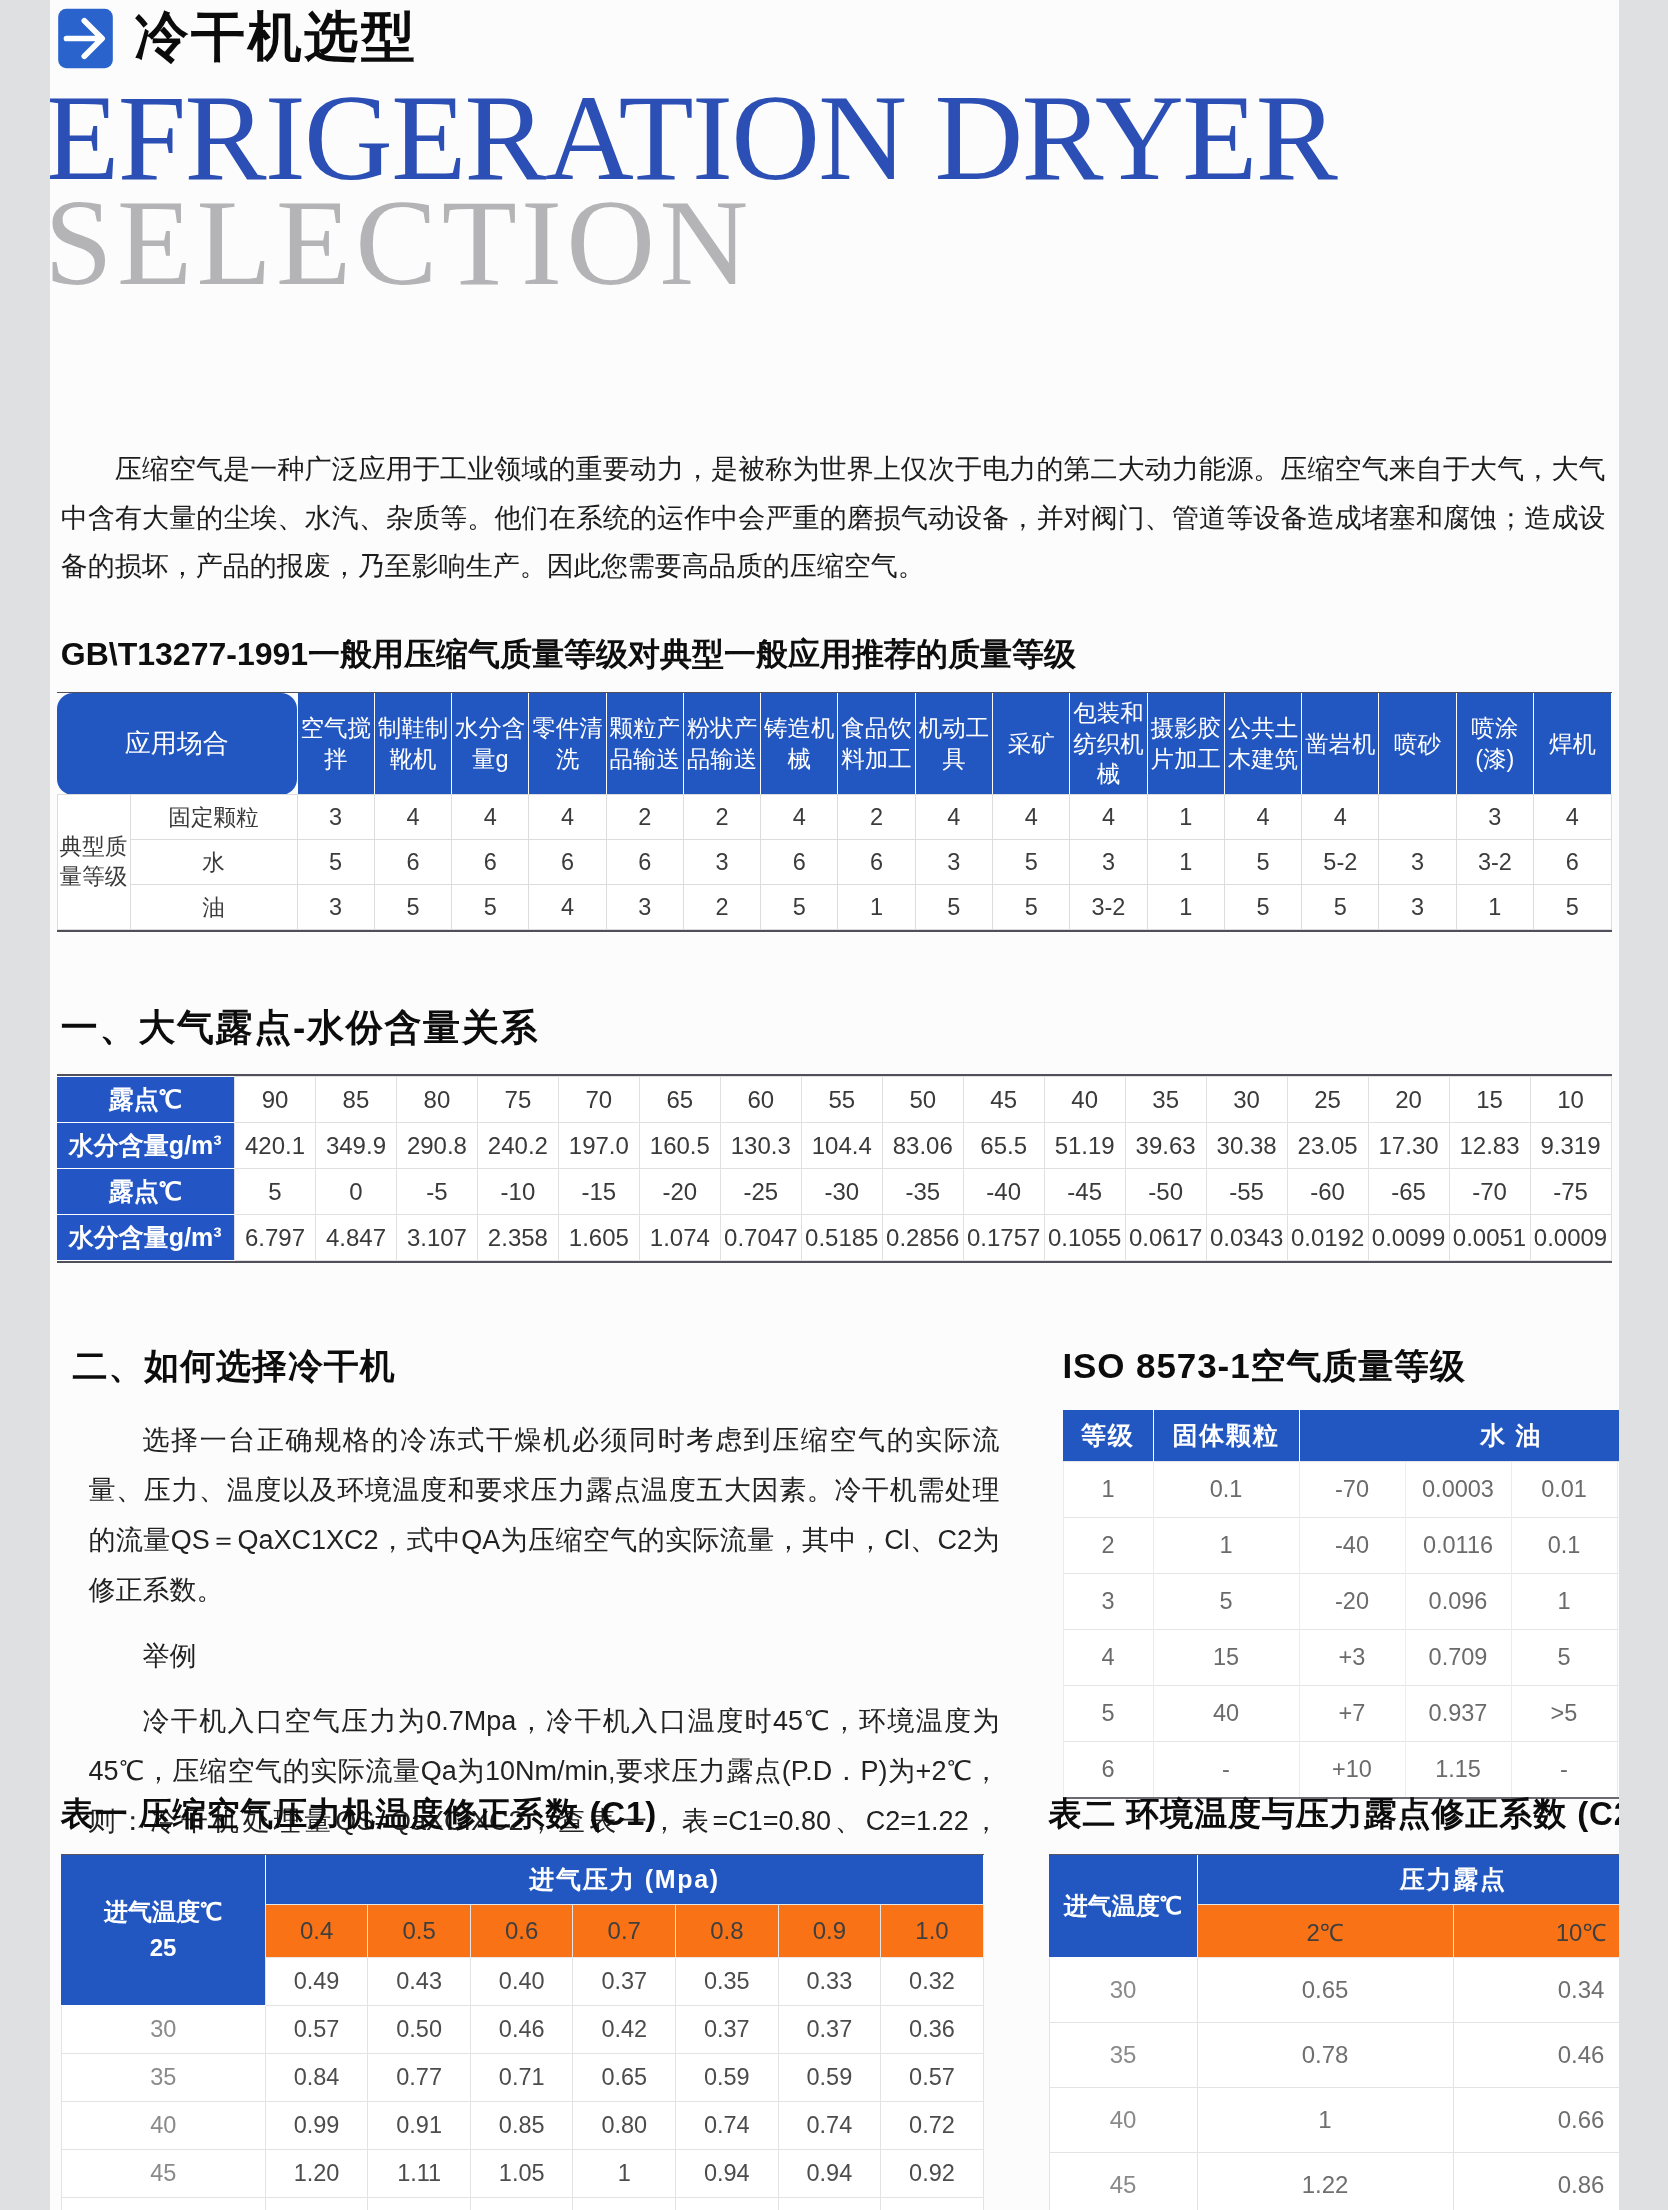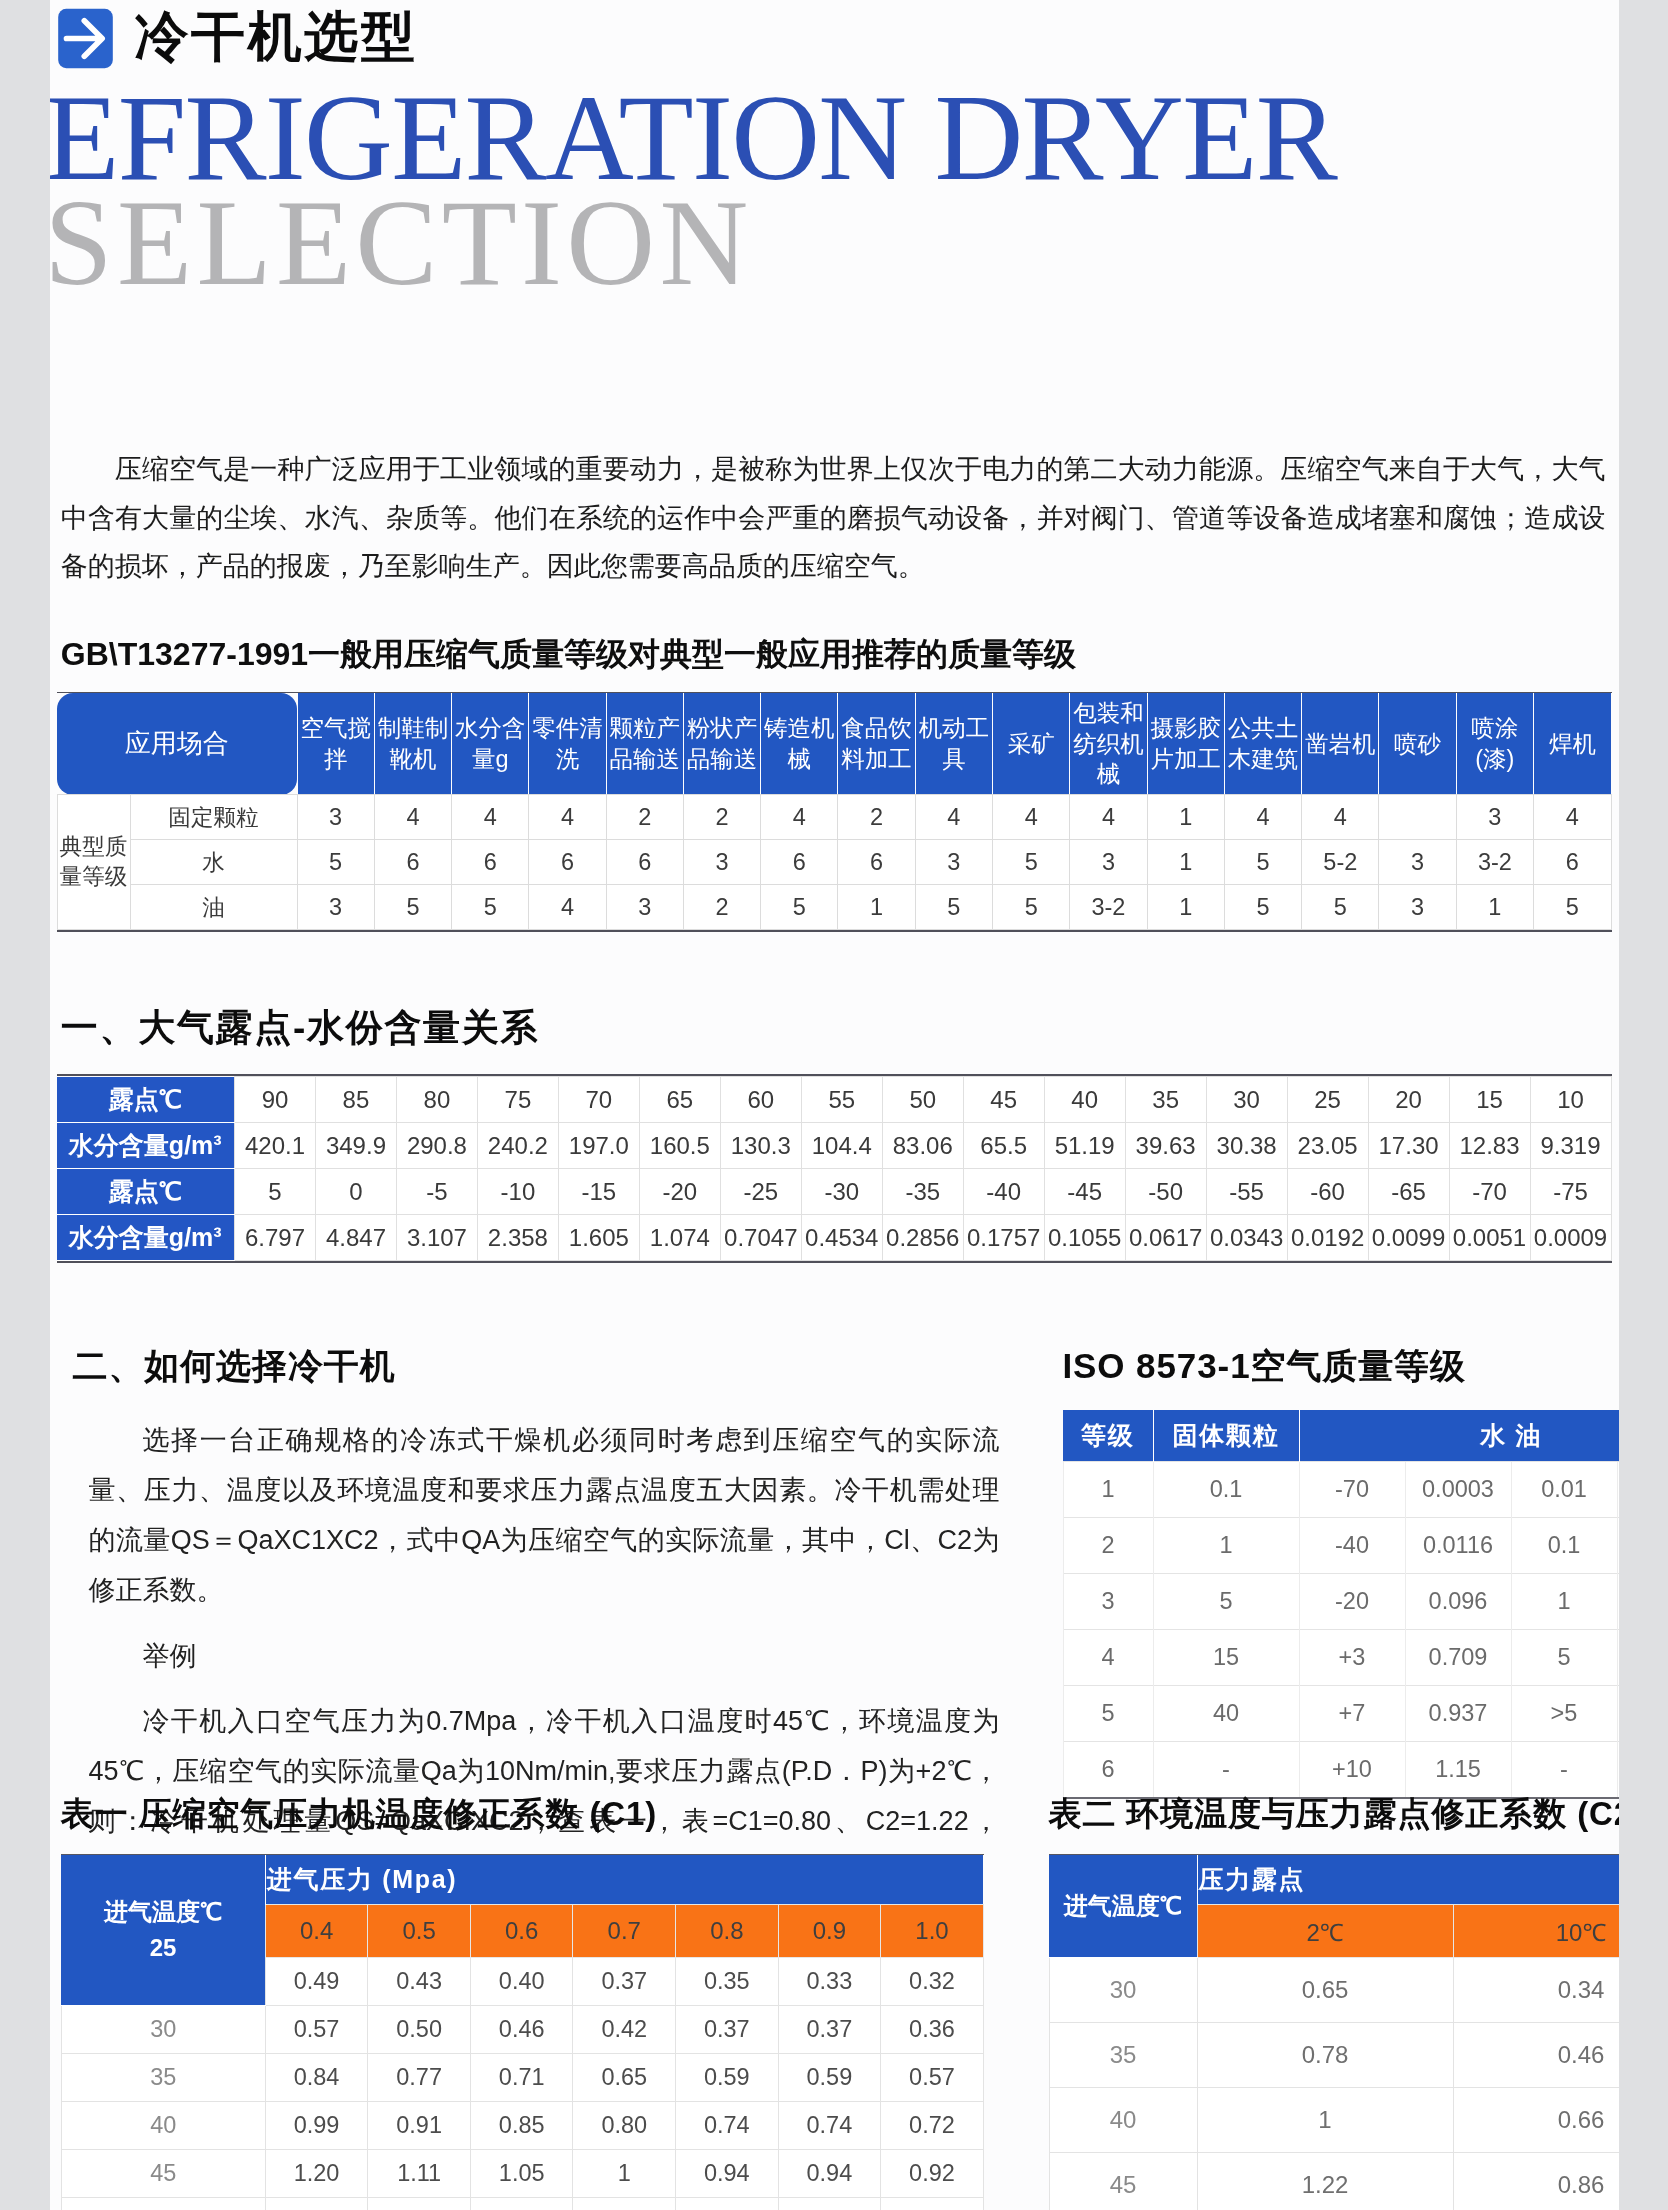--- a/index.html
+++ b/index.html
@@ -61,21 +61,21 @@
   .iso tr.iso-units td{color:#8b8b8b;font-size:22.6px;}
 
   
   .bottom-left{position:absolute;left:11.3px;top:1792px;width:923px;}
   .bottom-right{position:absolute;left:999px;top:1792px;width:660px;}
   .tbl-heading{font-size:33px;font-weight:700;color:#0c0c0c;letter-spacing:0.9px;}
   .t1-wrap,.t2-wrap{margin-top:17.4px;border-top:1.7px solid #565660;border-bottom:3.5px solid #46464e;}
   .t1 th.t1-corner,.t2 th.t2-corner{background:#2257c2;color:#fff;font-size:24px;font-weight:600;
        text-align:center;line-height:1.5;border-bottom:1.7px solid #fff;}
   .t1 th.t1-span,.t2 th.t2-span{background:#2257c2;color:#fff;font-size:25px;font-weight:600;
-       height:47px;text-align:left;border-left:1.7px solid #fff;letter-spacing:1.7px;}
+       height:47px;text-align:center;border-left:1.7px solid #fff;letter-spacing:1.7px;}
   .t1 .t1-sub th,.t2 .t2-sub th{height:50px;background:#f97316;font-size:24px;font-weight:400;
        color:#3f3f3f;text-align:center;border:0.9px solid #e6e6e6;}
   .t1 td{height:45px;text-align:center;font-size:23.5px;color:#4c4c4c;background:#fff;border:0.9px solid #e3e3e3;}
   .t1 td.t1-label{color:#8a8a8a;}
   .t2 td{height:62px;text-align:center;font-size:24px;color:#6f6f6f;background:#fff;border:0.9px solid #e3e3e3;}
   .t2 td.t2-label{color:#8a8a8a;}
 </style>
 </head>
 <body>
 
@@ -257,21 +257,21 @@
           </tr>
           <tr>
             <th class="dew-label">水分含量g/m³</th>
             <td>6.797</td>
             <td>4.847</td>
             <td>3.107</td>
             <td>2.358</td>
             <td>1.605</td>
             <td>1.074</td>
             <td>0.7047</td>
-            <td>0.4534</td>
+            <td>0.5185</td>
             <td>0.2856</td>
             <td>0.1757</td>
             <td>0.1055</td>
             <td>0.0617</td>
             <td>0.0343</td>
             <td>0.0192</td>
             <td>0.0099</td>
             <td>0.0051</td>
             <td>0.0009</td>
           </tr>

